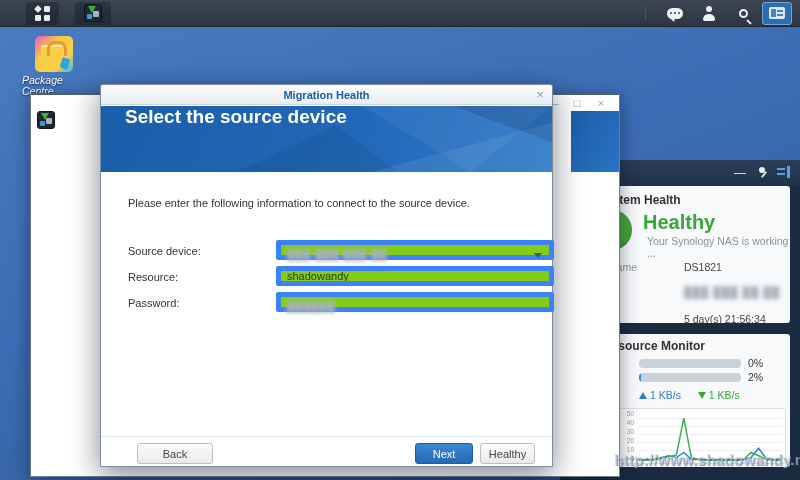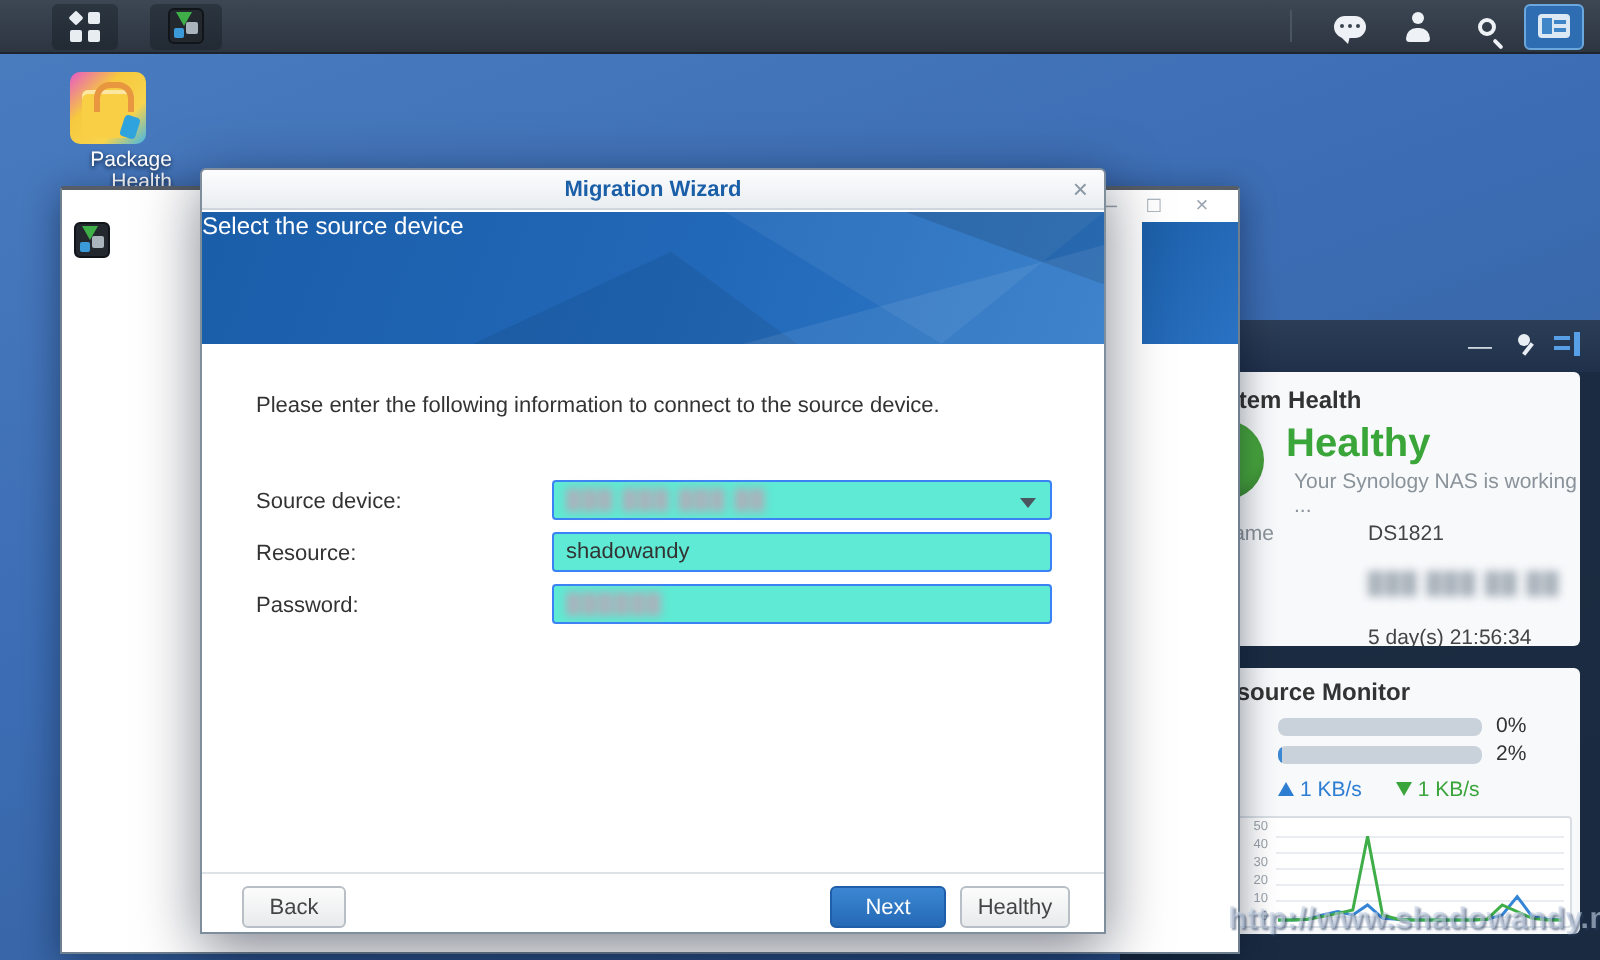--- a/index.html
+++ b/index.html
@@ -46,21 +46,21 @@
   .mag { width:9px; height:9px; border:2px solid #eef2f6; border-radius:50%; position:relative; }
   .mag::after { content:""; position:absolute; left:7px; top:8px; width:2px; height:6px;
       background:#eef2f6; transform:rotate(-45deg); border-radius:1px; }
   .tb-ic.active { background:#2f6db3; border:1px solid #6aa7dd; }
   .widgets-glyph { width:16px; height:12px; background:#dce8f4; border-radius:2px; position:relative; }
   .widgets-glyph::before { content:""; position:absolute; left:2px; top:2px; width:5px; height:8px; background:#3e86c8; }
   .widgets-glyph::after { content:""; position:absolute; right:2px; top:3px; width:6px; height:2px;
       background:#3e86c8; box-shadow:0 4px 0 #3e86c8; }
 
   
-  .shortcut { position:absolute; left:22px; top:36px; width:64px; z-index:1; text-align:right; cursor:pointer; }
+  .shortcut { position:absolute; left:22px; top:36px; width:64px; z-index:1; text-align:left; cursor:pointer;font-style:italic; }
   .pkg-ico { width:38px; height:36px; margin:0 auto; border-radius:5px; position:relative; overflow:hidden;
      background:linear-gradient(135deg,#e858c8 0%,#f6c93f 35%,#f8d44e 70%,#3fb6e8 100%); }
   .pkg-ico::before { content:""; position:absolute; left:6px; top:9px; width:26px; height:24px;
      background:#f8cf45; border-radius:3px; box-shadow:inset 0 2px 0 rgba(255,255,255,.5); }
   .pkg-ico::after { content:""; position:absolute; left:12px; top:5px; width:14px; height:12px;
      border:3px solid #e8963f; border-bottom:none; border-radius:8px 8px 0 0; }
   .pkg-tag { position:absolute; right:4px; bottom:3px; width:8px; height:11px; background:#2fa3dd;
      border-radius:2px; transform:rotate(18deg); }
   .shortcut .lbl { margin-top:3px; font-size:10.5px; color:#fff; line-height:11px;
      text-shadow:0 1px 2px rgba(10,25,50,.9); }
@@ -128,34 +128,34 @@
     border-radius:3px 3px 0 0; position:relative; text-align:center; }
   .dlg-title { font-size:11px; font-weight:bold; color:#1a5fa8; line-height:20px; }
   .dlg-close { position:absolute; right:8px; top:0; line-height:20px; font-size:13px; color:#8a97a5; cursor:pointer; }
   .banner { position:absolute; left:0; top:21px; width:100%; height:66px; overflow:hidden;
     background:linear-gradient(110deg,#1a5ea9 0%,#2268b8 55%,#2e79c8 100%); }
   .banner div { position:absolute; inset:0; }
   .f1 { clip-path:polygon(58% 0,100% 0,82% 100%); background:rgba(255,255,255,.06); }
   .f2 { clip-path:polygon(78% 0,100% 55%,100% 0); background:rgba(0,0,0,.12); }
   .f3 { clip-path:polygon(60% 100%,100% 25%,100% 100%); background:rgba(255,255,255,.08); }
   .f4 { clip-path:polygon(30% 100%,52% 30%,66% 100%); background:rgba(0,0,0,.07); }
-  .banner-heading { position:absolute; left:27px; top:26px; font-size:12px; font-weight:normal; color:#fff; }
+  .banner-heading { position:absolute; left:27px; top:26px; font-size:19px; font-weight:bold; color:#fff;padding-left:24px; }
   .instruction { position:absolute; left:27px; top:112px; font-size:11px; color:#333; }
   .fld-label { position:absolute; left:27px; font-size:11px; color:#333; }
-  .fld { position:absolute; left:175px; width:250px; height:20px; background:#5eead4;
-    border:1px solid #3b82f6; border-radius:2px; font-size:11px; color:#333; padding:0 6px;
+  .fld { position:absolute; left:175px; width:278px; height:20px; background:#84cc16;
+    border:5px solid #3b82f6; border-radius:2px; font-size:11px; color:#333; padding:0 6px;
     font-family:"Liberation Sans",sans-serif; }
   .dropdown { cursor:pointer; line-height:18px; }
   .caret { position:absolute; right:7px; top:8px; width:0; height:0;
     border-left:4px solid transparent; border-right:4px solid transparent; border-top:5px solid #4a5560; }
   .dlg-footer { position:absolute; left:0; bottom:0; width:100%; height:30px; border-top:1px solid #dde2e7; background:#fff; }
   .btn { position:absolute; top:6px; height:21px; font-size:11px; border-radius:3px; cursor:pointer;
     border:1px solid #b9bfc6; background:linear-gradient(#fcfcfc,#e9eaec); color:#444;
     font-family:"Liberation Sans",sans-serif; }
-  .btn-back { left:20px; width:52px; }
+  .btn-back { left:36px; width:76px; }
   .btn-next { left:314px; width:58px; background:linear-gradient(#3b87d3,#2569b5);
     border:1px solid #1f5ea8; color:#fff; }
   .btn-cancel { left:379px; width:55px; }
 
   .watermark { position:absolute; left:614px; top:451px; z-index:10; font-size:15px; font-weight:bold;
     color:rgba(195,208,226,.62); text-shadow:1px 1px 1px rgba(40,60,95,.55); letter-spacing:.3px;
     white-space:nowrap; pointer-events:none; }
 </style>
 </head>
 <body>
@@ -198,21 +198,21 @@
     </div>
   </div>
 </div>
 
 <div class="shortcut">
   <div class="pkg-ico">
       <div class="pkg-tag"></div>
     </div>
   <div class="lbl">
     <div>Package</div>
-    <div>Health</div>
+    <div>Centre</div>
   </div>
 </div>
 
 <div class="panel">
   <div class="panel-head">
     <div class="ph-ic ph-min">—</div>
     <div class="ph-ic pin">
         <div class="head"></div>
         <div class="stem"></div>
       </div>
@@ -278,21 +278,21 @@
         <div class="arr"></div>
         <div class="sq1"></div>
         <div class="sq2"></div>
       </div>
   </div>
   <div class="bg-banner"></div>
 </div>
 
 <div class="dialog">
   <div class="dlg-titlebar">
-    <div class="dlg-title">Migration Wizard</div>
+    <div class="dlg-title">Migration Health</div>
     <div class="dlg-close">×</div>
   </div>
   <div class="banner">
     <div class="f4"></div>
       <div class="f1"></div>
       <div class="f2"></div>
       <div class="f3"></div>
     <div class="banner-heading">Select the source device</div>
   </div>
   <div class="instruction">Please enter the following information to connect to the source device.</div>

